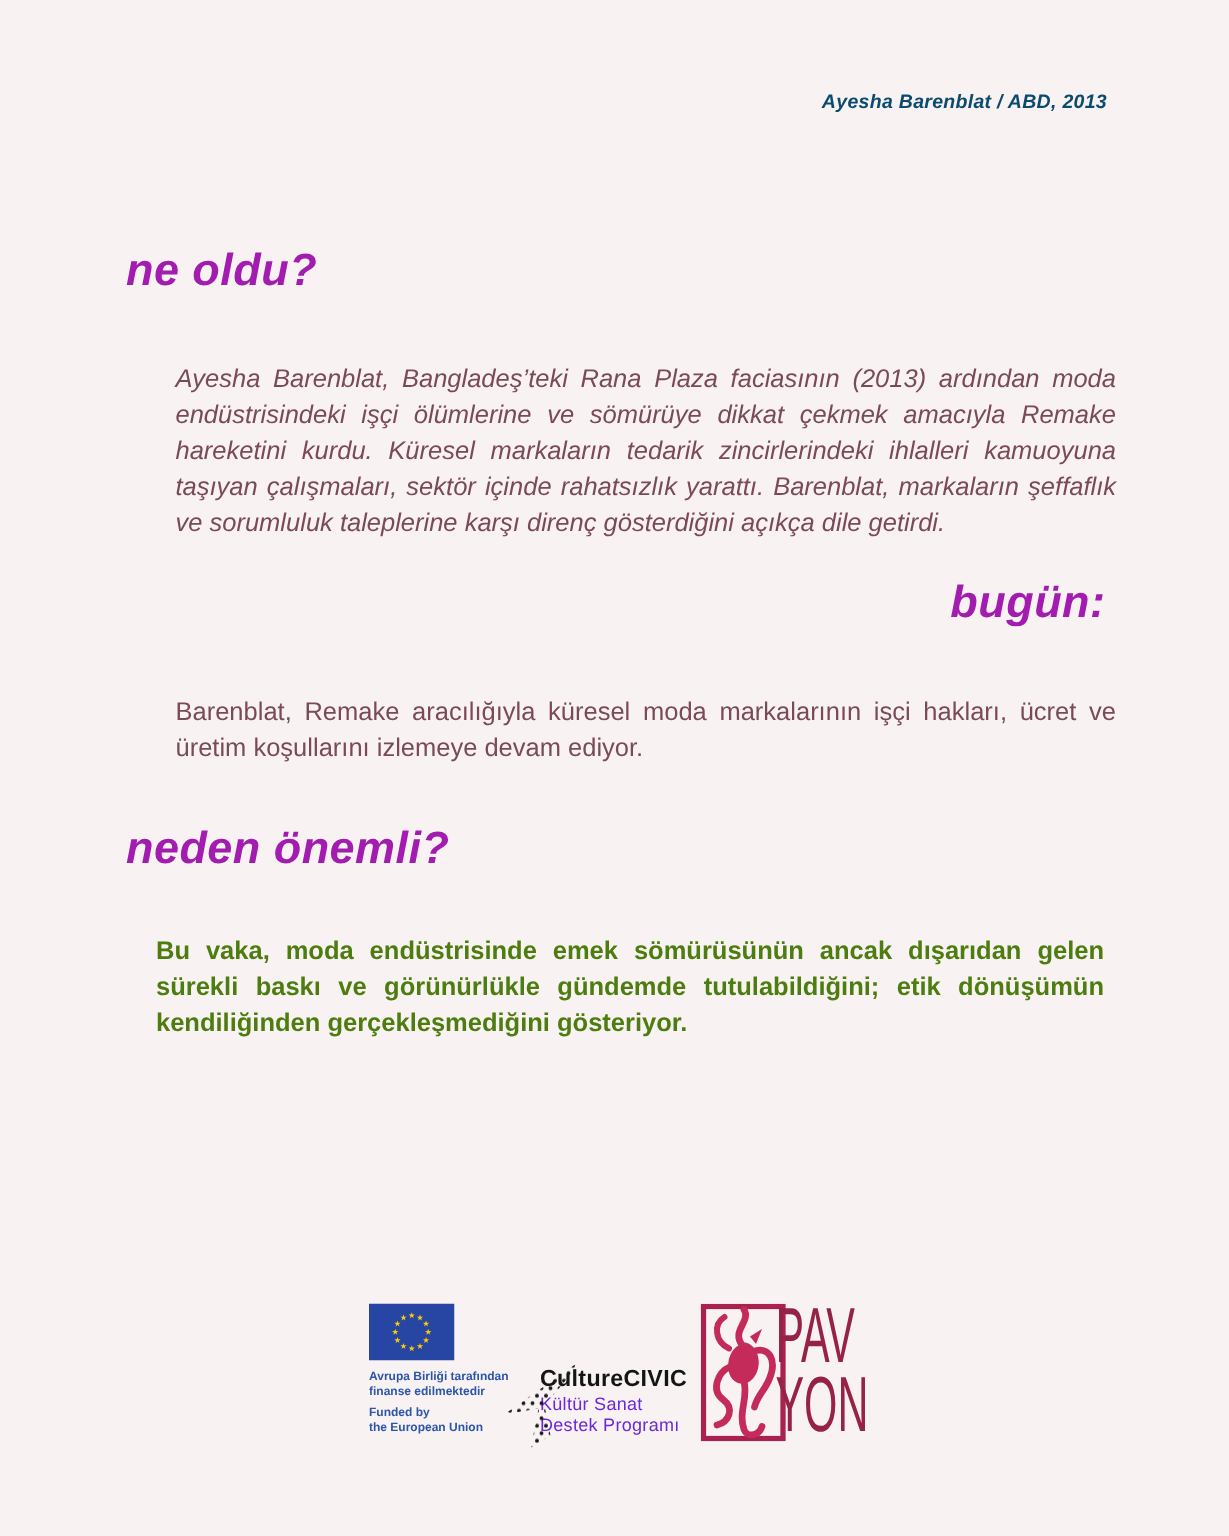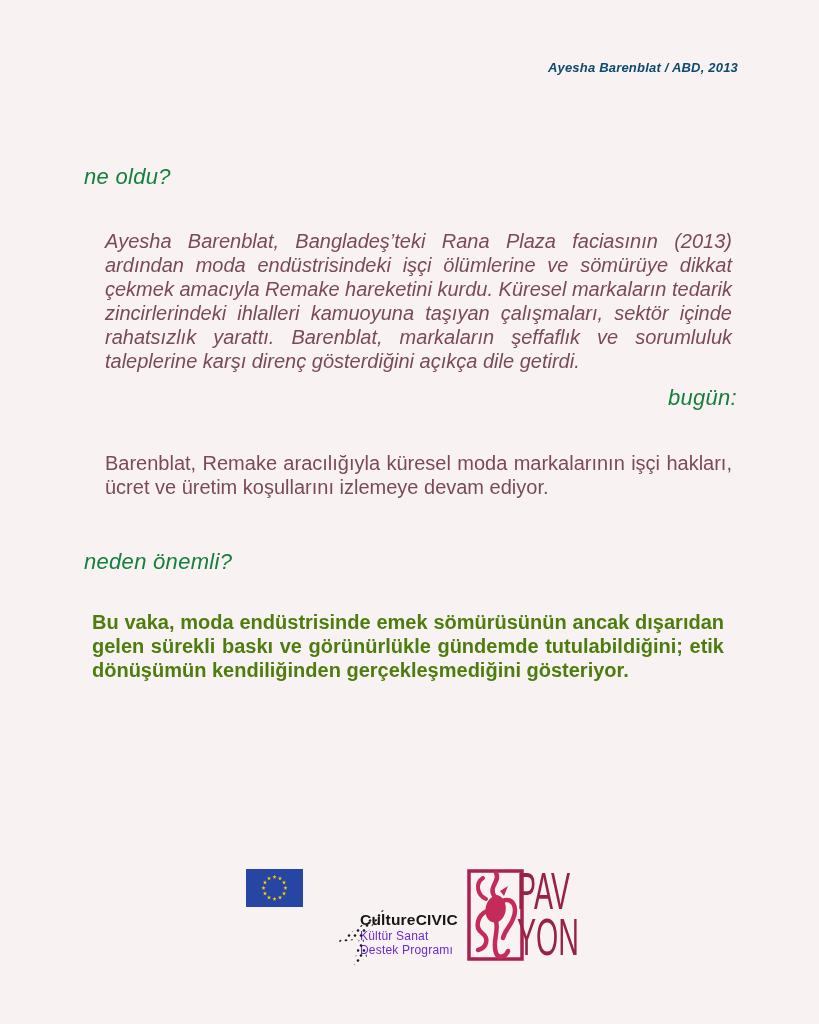--- a/index.html
+++ b/index.html
@@ -10,30 +10,30 @@
     font-family:"Liberation Sans", sans-serif;
     overflow:hidden;
   }
   .credit{
     position:absolute;top:60px;right:81px;
     font-size:13px;font-weight:700;font-style:italic;
     color:#0c4a6e;letter-spacing:0.2px;
   }
   .h{
     position:absolute;
-    font-size:22px;font-weight:400;font-style:italic;
-    color:#15803d;letter-spacing:0.3px;margin:0;
+    font-size:30px;font-weight:700;font-style:italic;
+    color:#a21caf;letter-spacing:0.3px;margin:0;
   }
   .h-ne-oldu{left:84px;top:164px;}
   .h-bugun{right:82px;top:385px;text-align:right;}
   .h-neden{left:84px;top:549px;}
   .para{
     position:absolute;left:105px;width:627px;
-    font-size:20px;line-height:24px;
-    color:#7b4a58;text-align:justify;margin:0;
+    font-size:17px;line-height:24px;
+    color:#7b4a58;text-align:justify;margin:12px;
   }
   .para-1{top:229px;font-style:italic;}
   .para-2{top:451px;}
   .para-3{top:610px;left:92px;width:632px;font-weight:700;color:#4d7c0f;}
   
   .footer{position:absolute;left:0;top:0;width:819px;height:1024px;pointer-events:none;}
   .eu-block{position:absolute;left:246px;top:869px;width:100px;}
   .eu-flag{display:block;}
   .eu-lines{margin-top:6px;font-size:8px;line-height:9.5px;font-weight:700;color:#2d55a8;}
   .eu-gap{height:5px;}
@@ -80,20 +80,27 @@
         <use href="#st" transform="translate(39.5,19)"></use>
         <use href="#st" transform="translate(38.03,24.5)"></use>
         <use href="#st" transform="translate(34,28.53)"></use>
         <use href="#st" transform="translate(28.5,30)"></use>
         <use href="#st" transform="translate(23,28.53)"></use>
         <use href="#st" transform="translate(18.97,24.5)"></use>
         <use href="#st" transform="translate(17.5,19)"></use>
         <use href="#st" transform="translate(18.97,13.5)"></use>
         <use href="#st" transform="translate(23,9.47)"></use>
       </svg>
+      <div class="eu-lines">
+        <div>Avrupa Birliği tarafından</div>
+        <div>finanse edilmektedir</div>
+        <div class="eu-gap"></div>
+        <div>Funded by</div>
+        <div>the European Union</div>
+      </div>
     </div>
 
     <div class="cc-block">
       <div class="cc-title">CultureCIVIC</div>
       <div class="cc-sub">Kültür Sanat</div>
       <div class="cc-sub">Destek Programı</div>
     </div>
     <svg class="cc-arrow" width="58" height="64" viewBox="0 0 58 64">
       <defs>
         <pattern id="dots" width="6" height="10" patternUnits="userSpaceOnUse">

